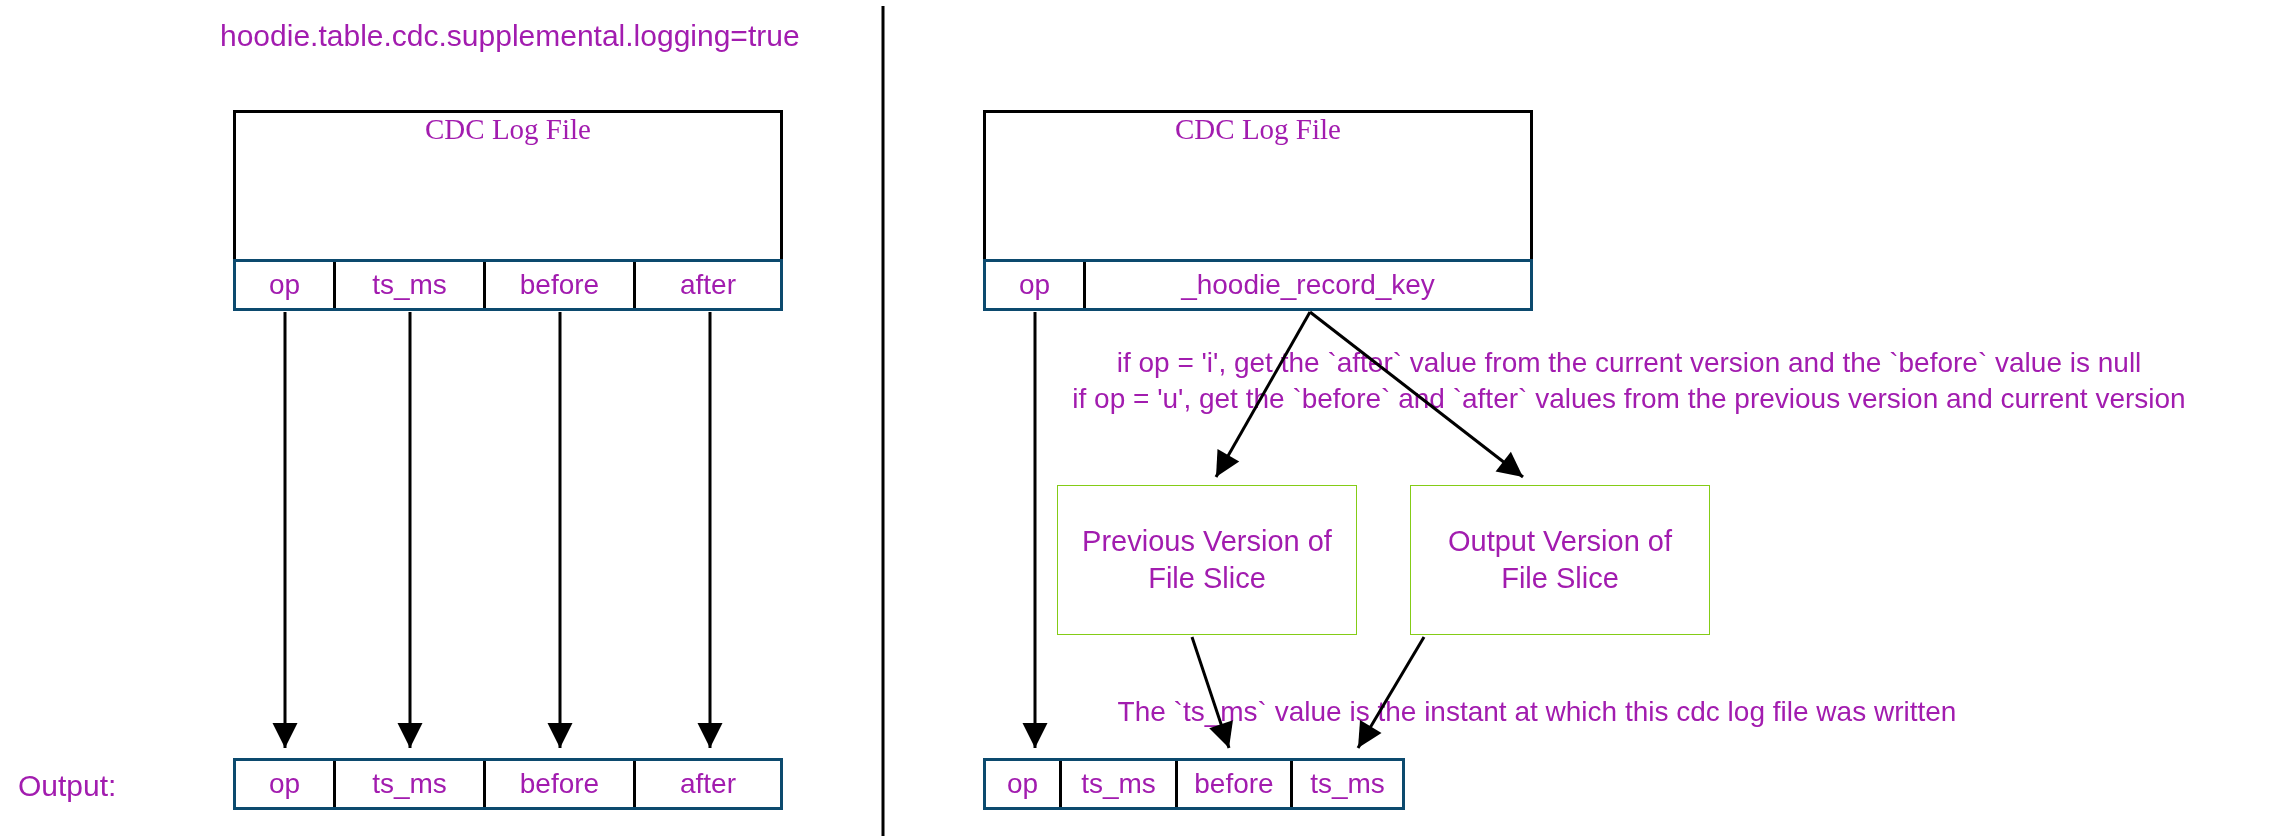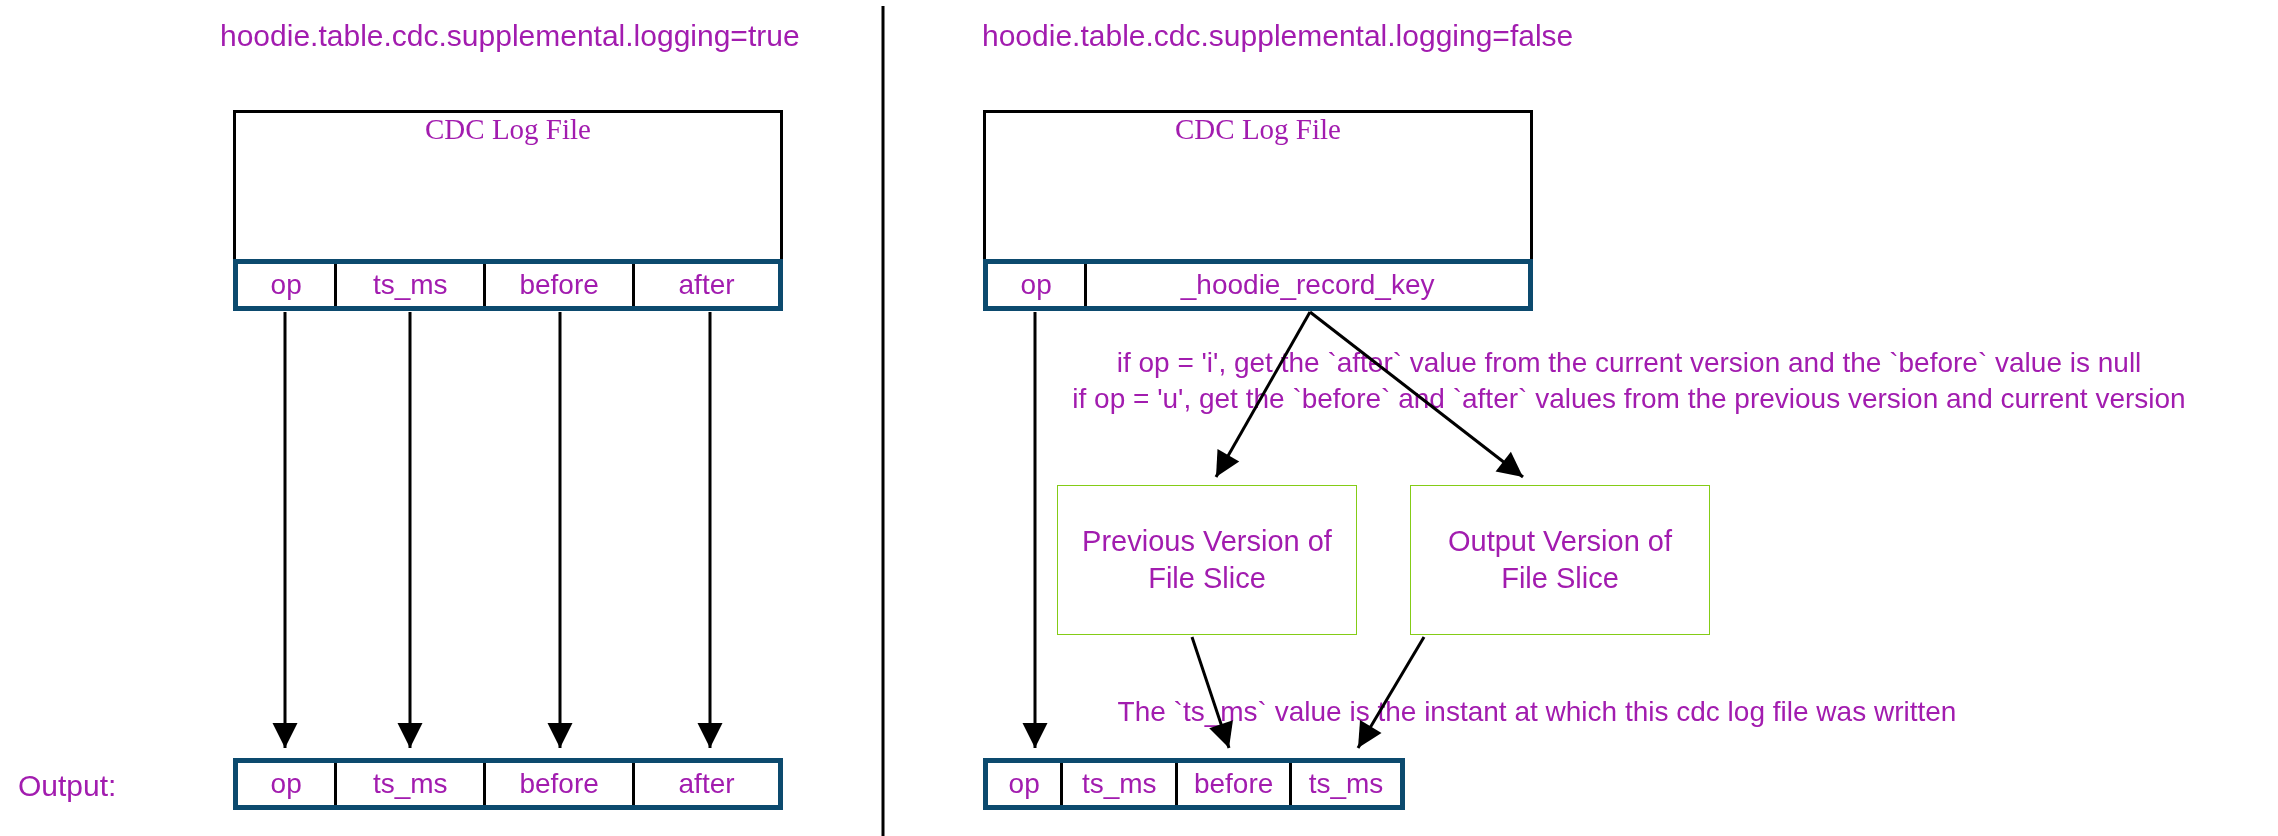--- a/index.html
+++ b/index.html
@@ -30,21 +30,21 @@
     display: flex;
     align-items: flex-start;
     justify-content: center;
     font-size: 29px;
     font-family: Liberation Serif, serif;
   }
   .trow {
     position: absolute;
     display: flex;
     box-sizing: border-box;
-    border: 5px solid #0c4a6e;
+    border: 3px solid #0c4a6e;
     background: #fff;
     height: 52px;
   }
   .tcell {
     box-sizing: border-box;
     border-right: 3px solid #000;
     display: flex;
     align-items: center;
     justify-content: center;
     font-size: 28px;
@@ -120,21 +120,20 @@
 
   <div class="output-label">Output:</div>
 
   <div class="trow" style="left:233px; top:758px; width:550px;">
     <div class="tcell" style="width:100px;">op</div>
     <div class="tcell" style="width:150px;">ts_ms</div>
     <div class="tcell" style="width:150px;">before</div>
     <div class="tcell" style="width:144px;">after</div>
   </div>
 
-  <div class="title-text" style="left:982px;">hoodie.table.cdc.supplemental.logging=false</div>
 
   <div class="big-box" style="left:983px;">
     <span>CDC Log File</span>
   </div>
 
   <div class="trow" style="left:983px; top:259px; width:550px;">
     <div class="tcell" style="width:100px;">op</div>
     <div class="tcell" style="width:444px;">_hoodie_record_key</div>
   </div>
 

